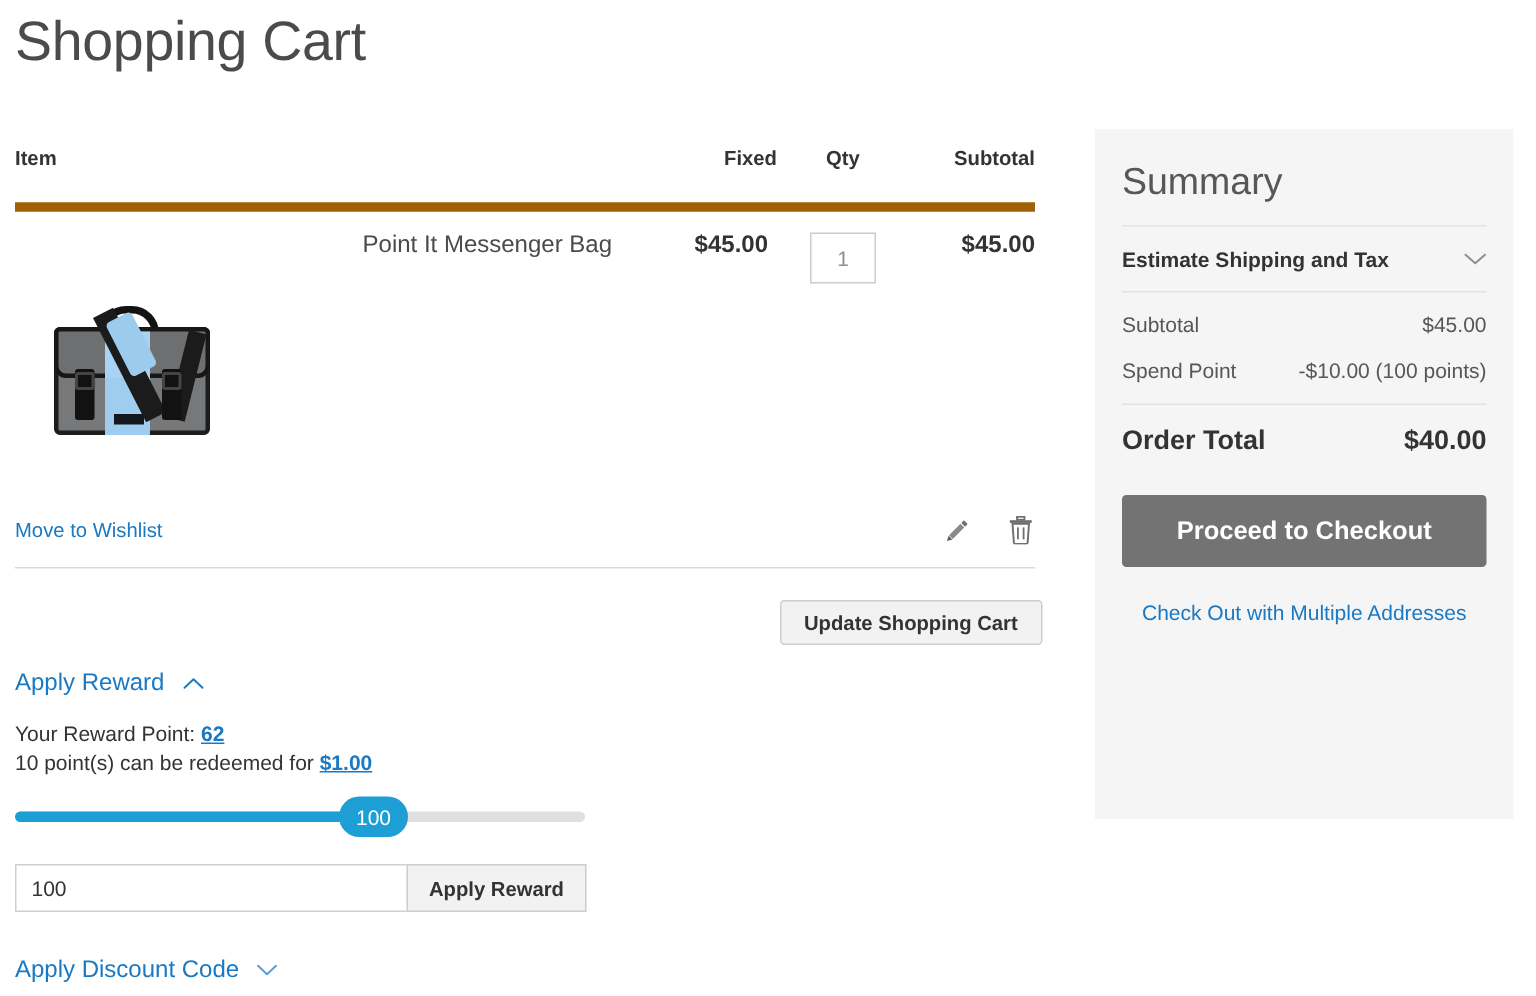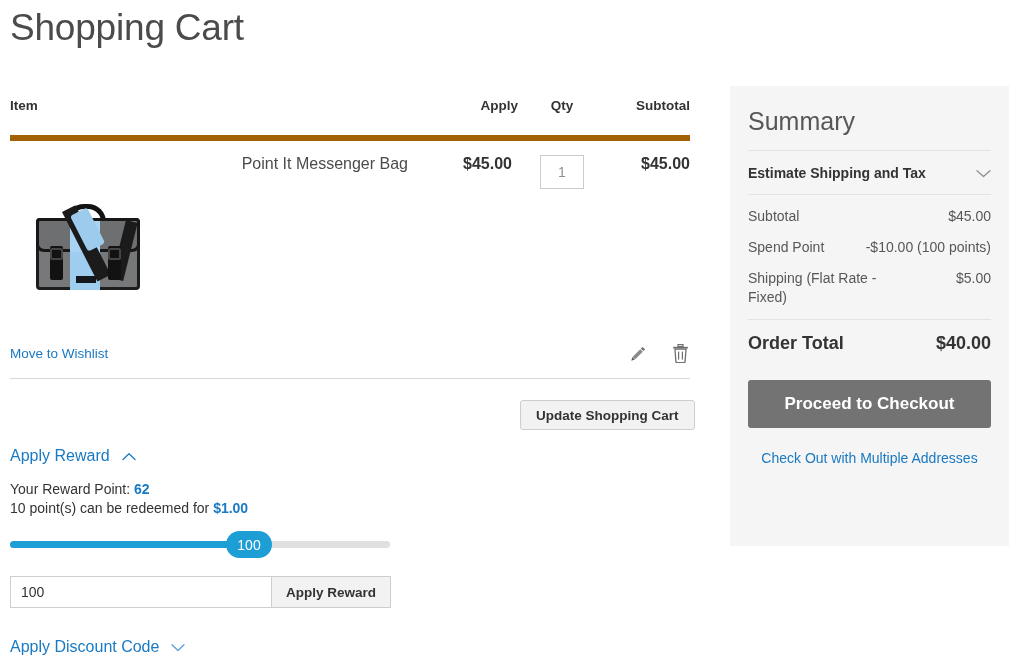--- a/index.html
+++ b/index.html
@@ -130,21 +130,21 @@
   }
 
   
   .reward-block { position: absolute; left: 10px; top: 447px; width: 400px; }
   .collapsible-title {
     font-size: 16px; color: #1979c3; cursor: pointer;
     display: flex; align-items: center; gap: 12px; font-weight: 400;
   }
   .chev { display: inline-block; }
   .reward-info { margin-top: 15px; font-size: 14px; color: #333; line-height: 19px; }
-  .reward-info b { color: #1979c3; }
+  .reward-info b { color: #1979c3; text-decoration: underline; }
 
   .slider-row { position: relative; margin-top: 17px; height: 20px; width: 380px; }
   .slider-track {
     position: absolute; left: 0; top: 6px; width: 380px; height: 7px;
     background: #e0e0e0; border-radius: 4px;
   }
   .slider-fill {
     position: absolute; left: 0; top: 6px; height: 7px;
     background: #1d9ed5; border-radius: 4px;
   }
@@ -215,21 +215,21 @@
 
 <div class="page">
 
   <div class="page-title">Shopping Cart</div>
 
   <div class="cart-wrap">
     <table class="cart">
       <thead>
         <tr>
           <th class="col-item">Item</th>
-          <th class="col-price">Apply</th>
+          <th class="col-price">Fixed</th>
           <th class="col-qty">Qty</th>
           <th class="col-sub">Subtotal</th>
         </tr>
       </thead>
       <tbody>
         <tr>
           <td class="cell item-name">Point It Messenger Bag</td>
           <td class="cell price">$45.00</td>
           <td class="cell qty-cell">
             <input class="qty-input" type="text" value="1" style="">
@@ -348,24 +348,20 @@
 
     <div class="totals">
       <div class="total-line">
         <span class="tl-label">Subtotal</span>
         <span class="tl-value">$45.00</span>
       </div>
       <div class="total-line">
         <span class="tl-label">Spend Point</span>
         <span class="tl-value">-$10.00 (100 points)</span>
       </div>
-      <div class="total-line">
-        <span class="tl-label">Shipping (Flat Rate - Fixed)</span>
-        <span class="tl-value">$5.00</span>
-      </div>
 
       <div class="grand-divider"></div>
       <div class="grand-line">
         <span>Order Total</span>
         <span>$40.00</span>
       </div>
     </div>
 
     <button class="checkout-btn">Proceed to Checkout</button>
     <a class="multi-addr">Check Out with Multiple Addresses</a>

